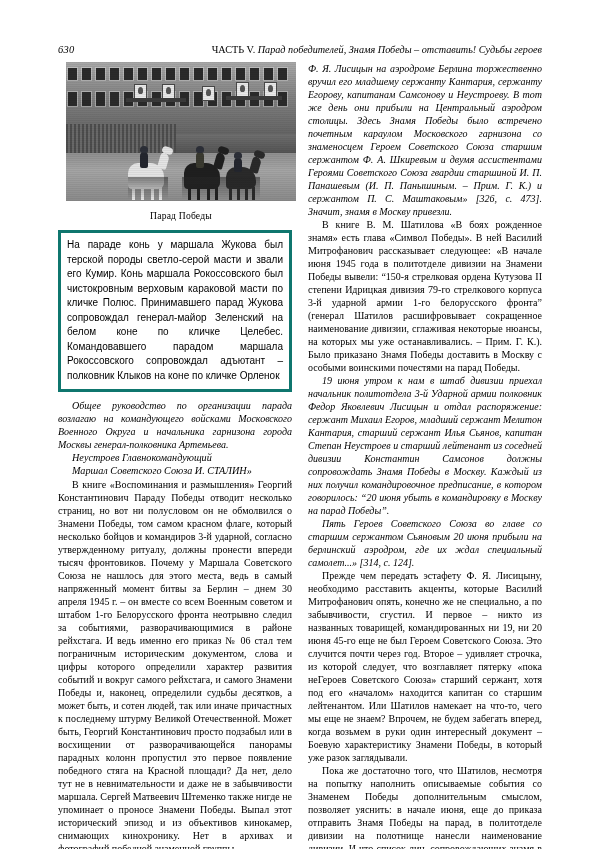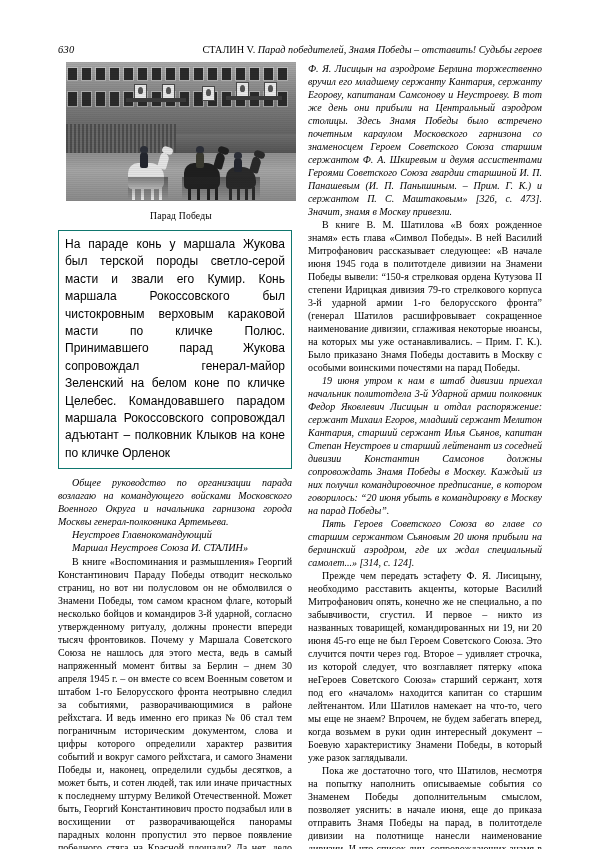--- a/index.html
+++ b/index.html
@@ -170,24 +170,24 @@
   .figcap {
     text-align: center;
     font-size: 9.6px;
     margin-top: 9px;
     letter-spacing: .2px;
   }
 
   
   .notebox {
     margin-top: 9px;
-    border: 1px solid #0f766e;
+    border: 3px solid #0f766e;
     padding: 5px 6px 6px 6px;
     font-family: "Liberation Sans", "DejaVu Sans", sans-serif;
-    font-size: 12px;
+    font-size: 10px;
     line-height: 1.45;
     text-align: justify;
     hyphens: auto;
   }
 
   
   p.body {
     margin: 0;
     font-size: 10px;
     line-height: 1.30;
@@ -210,21 +210,21 @@
   .rm { font-style: normal; }
 </style>
 </head>
 <body>
 
 <div class="page">
 
   <div class="runhead">
     <span class="folio">630</span>
     <span class="rhtext">
-      <span class="rm">СТАЛИН V.</span>
+      <span class="rm">ЧАСТЬ V.</span>
       <span class="it">Парад победителей, Знамя Победы – отставить! Судьбы героев</span>
     </span>
   </div>
 
   <div class="col col-left">
 
     <div class="figure">
       <div class="photo">
         <div class="sky"></div>
         <div class="building"></div>
@@ -326,21 +326,21 @@
       </div>
 
       <div class="figcap">Парад Победы</div>
     </div>
 
     <div class="notebox">На параде конь у маршала Жукова был терской породы светло-серой масти и звали его Кумир. Конь маршала Рокоссовского был чистокровным верховым караковой масти по кличке Полюс. Принимавшего парад Жукова сопровождал генерал-майор Зеленский на белом коне по кличке Целебес. Командовавшего парадом маршала Рокоссовского сопровождал адъютант – полковник Клыков на коне по кличке Орленок</div>
 
     <div class="gap"></div>
     <p class="body it">Общее руководство по организации парада возлагаю на командующего войсками Московского Военного Округа и начальника гарнизона города Москвы генерал-полковника Артемьева.</p>
     <p class="sig">Неустроев Главнокомандующий</p>
-    <p class="sig">Маршал Неустроев Союза И. СТАЛИН»</p>
+    <p class="sig">Маршал Советского Союза И. СТАЛИН»</p>
     <p class="body">В книге «Воспоминания и размышления» Георгий Константинович Параду Победы отводит несколько страниц, но вот ни полусловом он не обмолвился о Знамени Победы, том самом красном флаге, который несколько бойцов и командиров 3-й ударной, согласно утвержденному ритуалу, должны пронести впереди тысяч фронтовиков. Почему у Маршала Советского Союза не нашлось для этого места, ведь в самый напряженный момент битвы за Берлин – днем 30 апреля 1945 г. – он вместе со всем Военным советом и штабом 1-го Белорусского фронта неотрывно следил за событиями, разворачивающимися в районе рейхстага. И ведь именно его приказ № 06 стал тем пограничным историческим документом, слова и цифры которого определили характер развития событий и вокруг самого рейхстага, и самого Знамени Победы и, наконец, определили судьбы десятков, а может быть, и сотен людей, так или иначе причастных к последнему штурму Великой Отечественной. Может быть, Георгий Константинович просто подзабыл или в восхищении от разворачивающейся панорамы парадных колонн пропустил это первое появление победного стяга на Красной площади? Да нет, дело тут не в невнимательности и даже не в забывчивости маршала. Сергей Матвеевич Штеменко также нигде не упоминает о проносе Знамени Победы. Выпал этот исторический эпизод и из объективов кинокамер, снимающих кинохронику. Нет в архивах и фотографий победной знаменной группы.</p>
     <p class="body">Неужели Знамя Победы осталось в Германии и в нарушение приказа не было доставлено в Москву?</p>
 
   </div>
 
   <div class="col col-right">
     <p class="body it noindent">Ф. Я. Лисицын на аэродроме Берлина торжественно вручил его младшему сержанту Кантария, сержанту Егорову, капитанам Самсонову и Неустроеву. В тот же день они прибыли на Центральный аэродром столицы. Здесь Знамя Победы было встречено почетным караулом Московского гарнизона со знаменосцем Героем Советского Союза старшим сержантом Ф. А. Шкиревым и двумя ассистентами Героями Советского Союза гвардии старшиной И. П. Панашевым (И. П. Панышиным. – Прим. Г. К.) и сержантом П. С. Маштаковым» [326, с. 473]. Значит, знамя в Москву привезли.</p>
     <p class="body">В книге В. М. Шатилова «В боях рожденное знамя» есть глава «Символ Победы». В ней Василий Митрофанович рассказывает следующее: «В начале июня 1945 года в политотделе дивизии на Знамени Победы вывели: “150-я стрелковая ордена Кутузова II степени Идрицкая дивизия 79-го стрелкового корпуса 3-й ударной армии 1-го белорусского фронта” (генерал Шатилов расшифровывает сокращенное наименование дивизии, сглаживая некоторые нюансы, на которых мы уже останавливались. – Прим. Г. К.). Было приказано Знамя Победы доставить в Москву с особыми воинскими почестями на парад Победы.</p>
     <p class="body it">19 июня утром к нам в штаб дивизии приехал начальник политотдела 3-й Ударной армии полковник Федор Яковлевич Лисицын и отдал распоряжение: сержант Михаил Егоров, младший сержант Мелитон Кантария, старший сержант Илья Сьянов, капитан Степан Неустроев и старший лейтенант из соседней дивизии Константин Самсонов должны сопровождать Знамя Победы в Москву. Каждый из них получил командировочное предписание, в котором говорилось: “20 июня убыть в командировку в Москву на парад Победы”.</p>
     <p class="body it">Пять Героев Советского Союза во главе со старшим сержантом Сьяновым 20 июня прибыли на берлинский аэродром, где их ждал специальный самолет...» [314, с. 124].</p>

